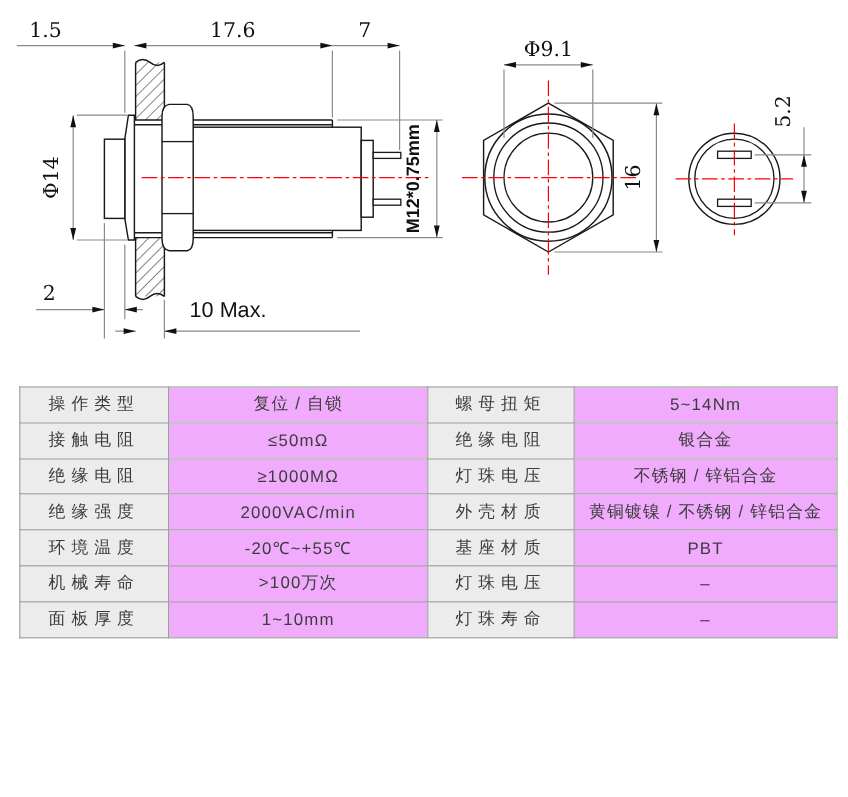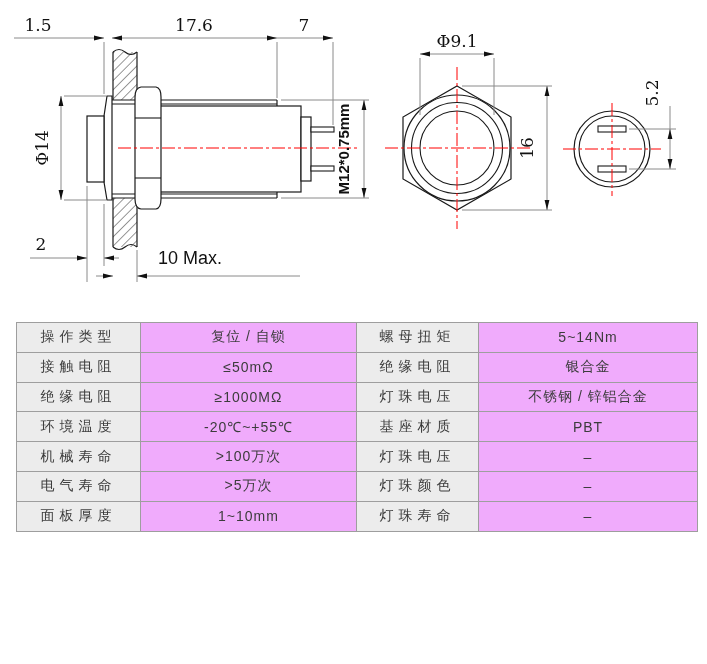--- a/index.html
+++ b/index.html
@@ -224,37 +224,37 @@
       <td class="lbl">绝缘电阻</td>
       <td class="val">银合金</td>
     </tr>
     <tr>
       <td class="lbl">绝缘电阻</td>
       <td class="val">≥1000MΩ</td>
       <td class="lbl">灯珠电压</td>
       <td class="val">不锈钢 / 锌铝合金</td>
     </tr>
     <tr>
+      <td class="lbl">绝缘强度</td>
+      <td class="val">2000VAC/min</td>
+      <td class="lbl">外壳材质</td>
+      <td class="val">黄铜镀镍 / 不锈钢 / 锌铝合金</td>
+    </tr>
+    <tr>
       <td class="lbl">环境温度</td>
       <td class="val">-20℃~+55℃</td>
       <td class="lbl">基座材质</td>
       <td class="val">PBT</td>
     </tr>
     <tr>
       <td class="lbl">机械寿命</td>
       <td class="val">&gt;100万次</td>
       <td class="lbl">灯珠电压</td>
       <td class="val">–</td>
     </tr>
     <tr>
-      <td class="lbl">电气寿命</td>
-      <td class="val">&gt;5万次</td>
-      <td class="lbl">灯珠颜色</td>
-      <td class="val">–</td>
-    </tr>
-    <tr>
       <td class="lbl">面板厚度</td>
       <td class="val">1~10mm</td>
       <td class="lbl">灯珠寿命</td>
       <td class="val">–</td>
     </tr>
   </tbody>
 </table>
 
 </body></html>

